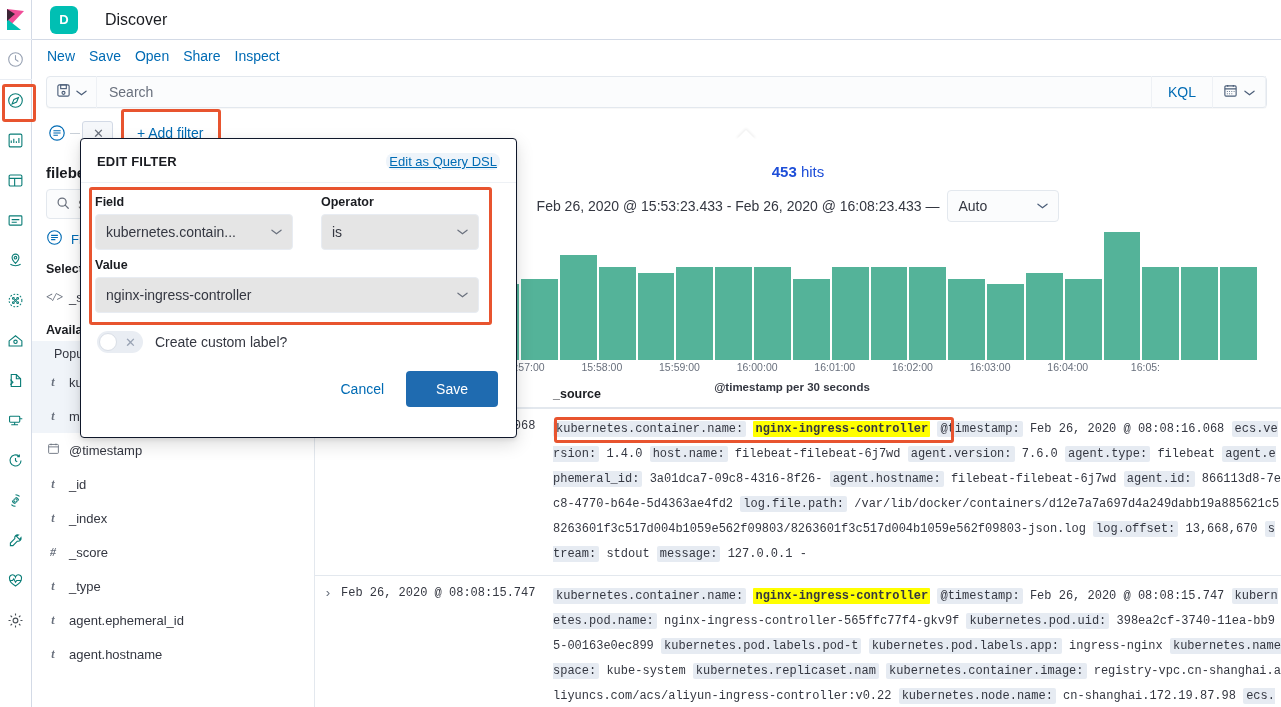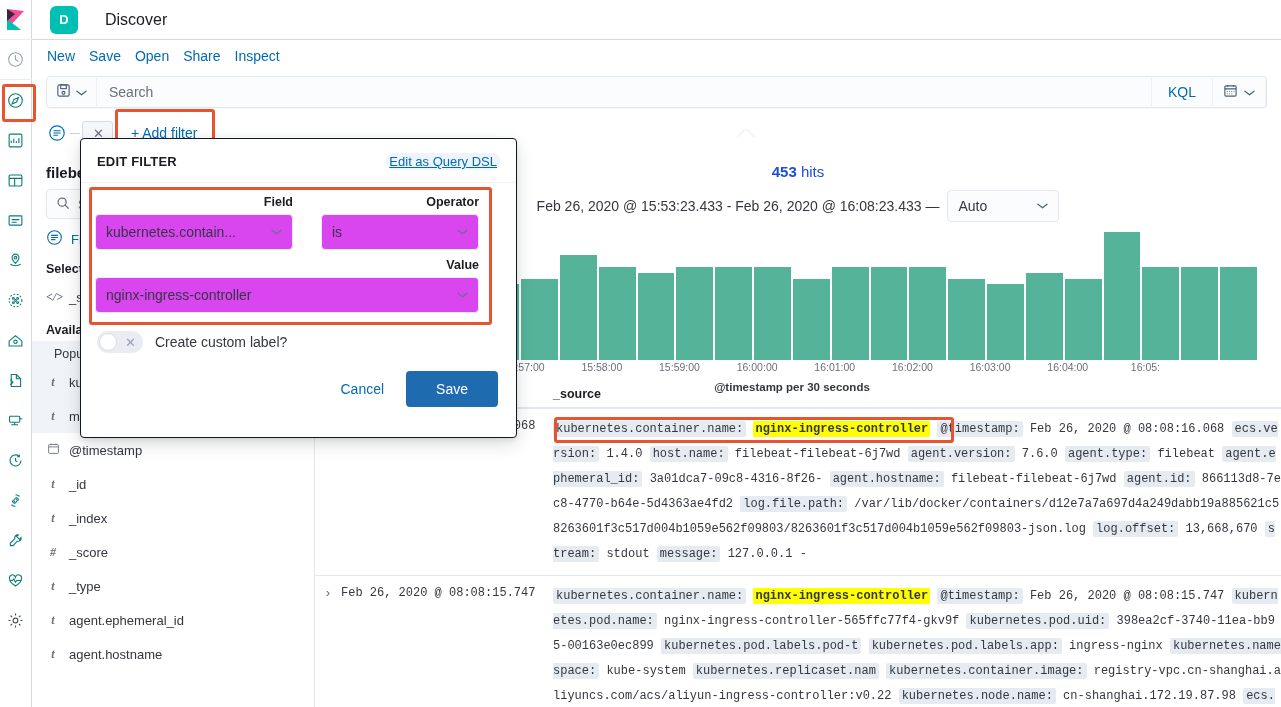--- a/index.html
+++ b/index.html
@@ -99,21 +99,21 @@
   }
   .fb-icon { width:22px; height:22px; display:flex; align-items:center; justify-content:center; color:#006bb4; }
   .fb-dash { width:10px; height:1px; background:#c9d0d8; margin:0 2px; }
   .filter-pill {
     display:flex; align-items:center; gap:8px;
     height:24px; padding:0 8px 0 10px;
     background:#f5f7fa; border:1px solid #d3dae6; border-radius:3px;
     font-size:12.5px; color:#343741; cursor:pointer;
   }
   .filter-pill .x { color:#69707d; font-size:13px; cursor:pointer; }
-  .add-filter-wrap { position:relative; margin-left:12px; }
+  .add-filter-wrap { position:relative; margin-left:18px; }
   .add-filter {
     color:#006bb4; font-size:14px; cursor:pointer; padding:4px 6px;
   }
   .add-filter-hl {
     position:absolute; left:-10px; top:-12px; width:100px; height:38px;
     border:3px solid #e8542f; border-radius:3px; pointer-events:none;
   }
 
   
   .sidebar {
@@ -226,35 +226,35 @@
     filter: drop-shadow(0 -2px 1px rgba(0,0,0,0.06));
     z-index:51;
   }
   .pop-head {
     display:flex; align-items:center; justify-content:space-between;
     padding:14px 16px 12px 16px; border-bottom:1px solid #eef1f5;
   }
   .pop-title { font-size:13px; font-weight:700; letter-spacing:0.2px; color:#1a1c21; }
   .pop-dsl { font-size:13px; color:#006bb4; text-decoration:underline; cursor:pointer;
              background:#eef4fa; padding:1px 3px; border-radius:8px;}
-  .pop-body { padding:12px 14px 0 14px; position:relative;text-align:right; }
+  .pop-body { padding:12px 14px 0 14px; position:relative; }
   .fields-hl {
     position:absolute; left:8px; top:4px; width:403px; height:138px;
     border:3px solid #e8542f; border-radius:3px; pointer-events:none;
   }
   .row2 { display:flex; gap:28px; }
   .fgroup { display:flex; flex-direction:column; }
   .fgroup.field { width:198px; }
   .fgroup.op { width:158px; }
   .fgroup.value { width:384px; margin-top:8px; }
   .flabel { font-size:12.5px; font-weight:700; color:#1a1c21; margin-bottom:5px; }
   .fcombo {
     display:flex; align-items:center; justify-content:space-between;
     height:36px; padding:0 10px;
-    border:1px solid #e8ecf2; border-radius:4px; background:#d946ef;
+    border:1px solid #e8ecf2; border-radius:4px; background:#e5e5e5;
     font-size:14px; color:#343741; cursor:pointer;
   }
   .chev { color:#69707d; font-size:11px; }
   .custom-label-row {
     display:flex; align-items:center; gap:12px; padding:18px 16px 0 16px;
   }
   .switch {
     width:46px; height:22px; border-radius:12px; background:#e9edf3;
     display:flex; align-items:center; position:relative; cursor:pointer;
   }

